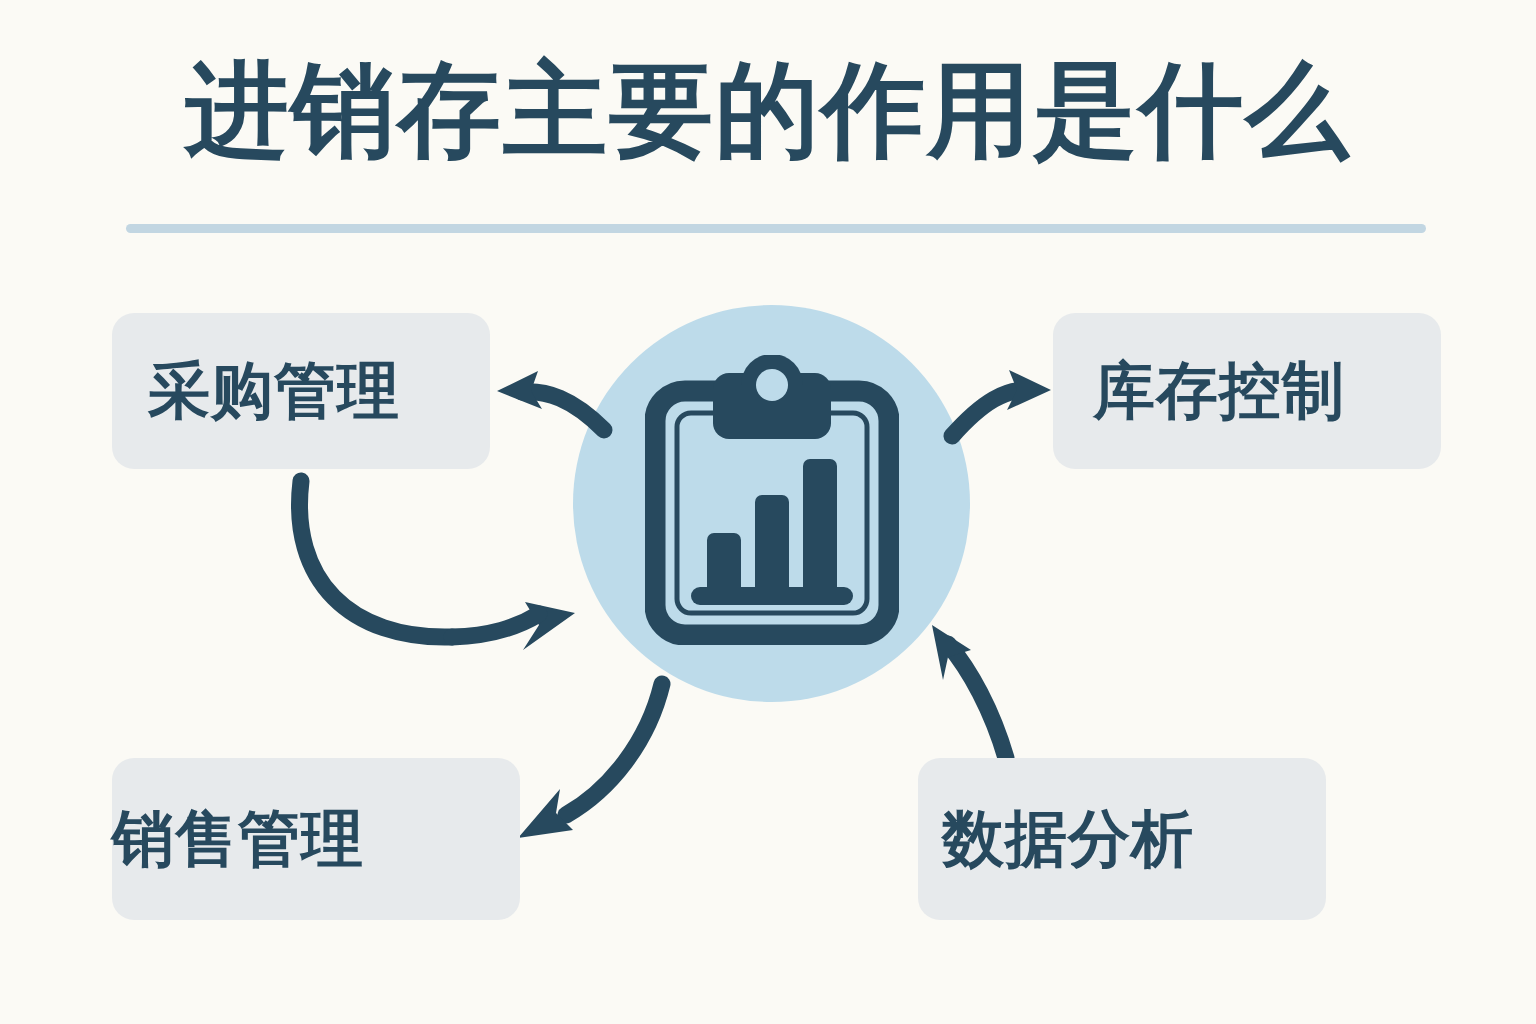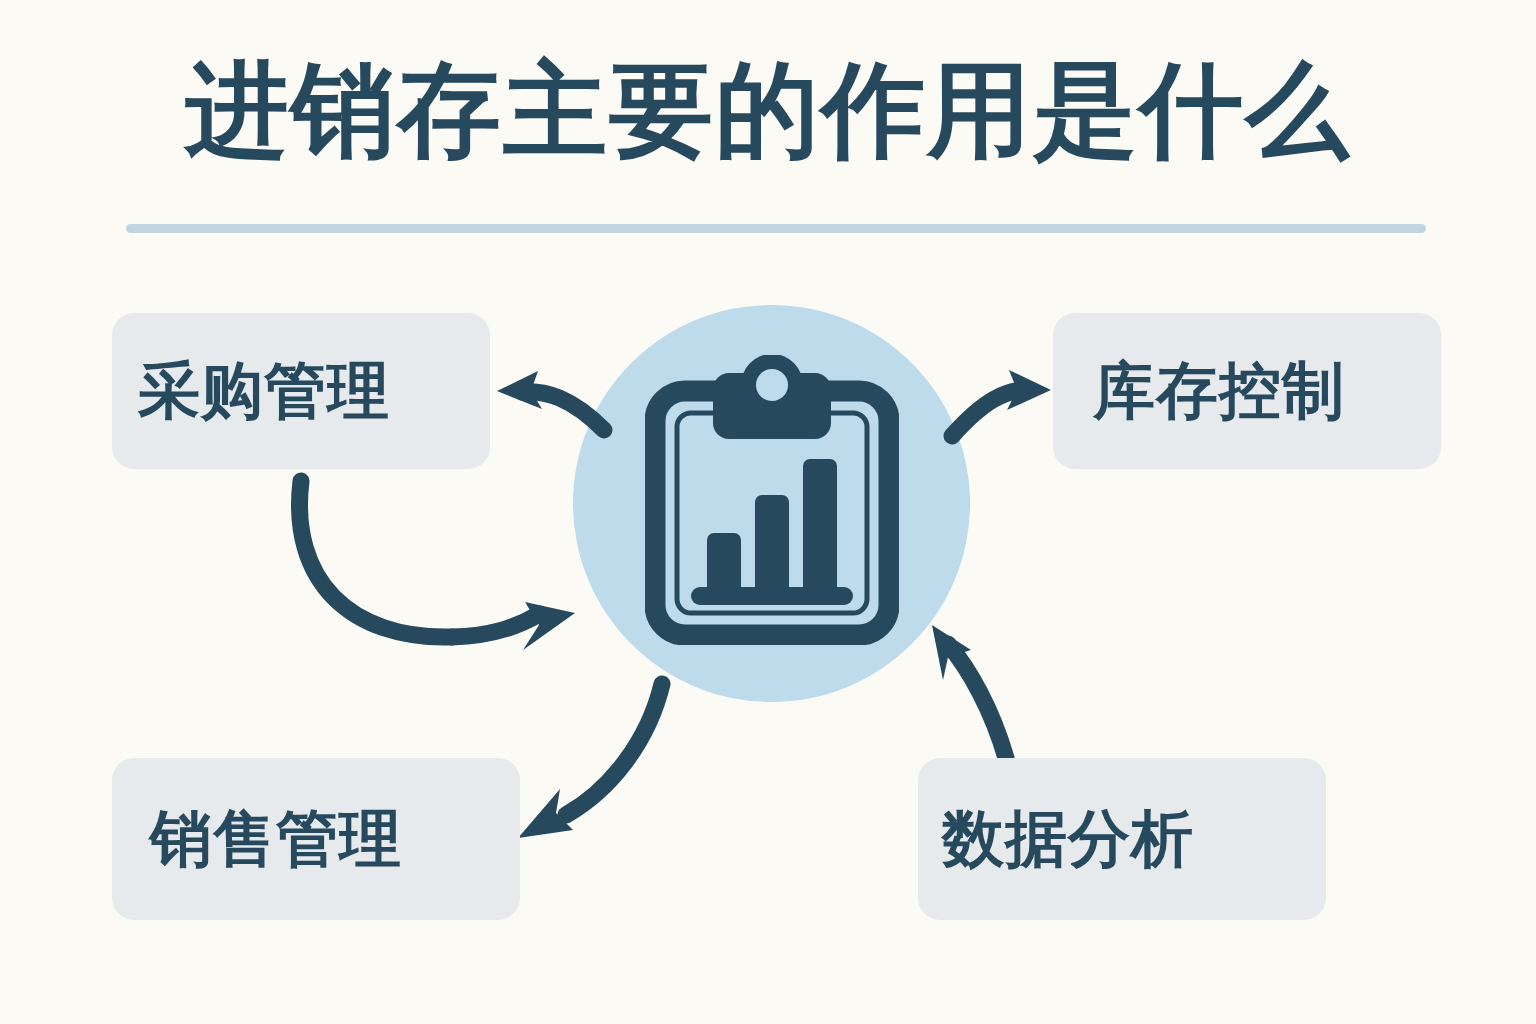--- a/index.html
+++ b/index.html
@@ -91,32 +91,31 @@
     font-weight: 700;
     color: #27495e;
     letter-spacing: 1px;
     white-space: nowrap;
     line-height: 1;
   }
 
   #box-purchasing {
     left: 112px;  top: 313px;  width: 378px; height: 156px;
     justify-content: flex-start;
-    padding-left: 26px;
+    padding-left: 36px;
   }
   #box-inventory {
     left: 1053px; top: 313px;  width: 388px; height: 156px;
     justify-content: flex-start;
     padding-left: 40px;
     align-items: center;
   }
   #box-sales {
     left: 112px;  top: 758px;  width: 408px; height: 162px;
     justify-content: flex-start;
-    padding-left: 38px;
   }
   #box-analytics {
     left: 918px;  top: 758px;  width: 408px; height: 162px;
     justify-content: flex-start;
     padding-left: 24px;
   }
 </style>
 </head>
 <body>
 

